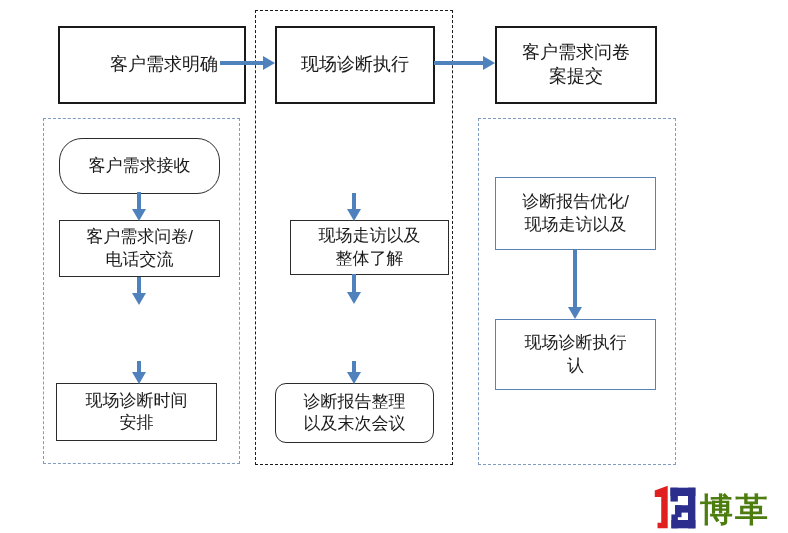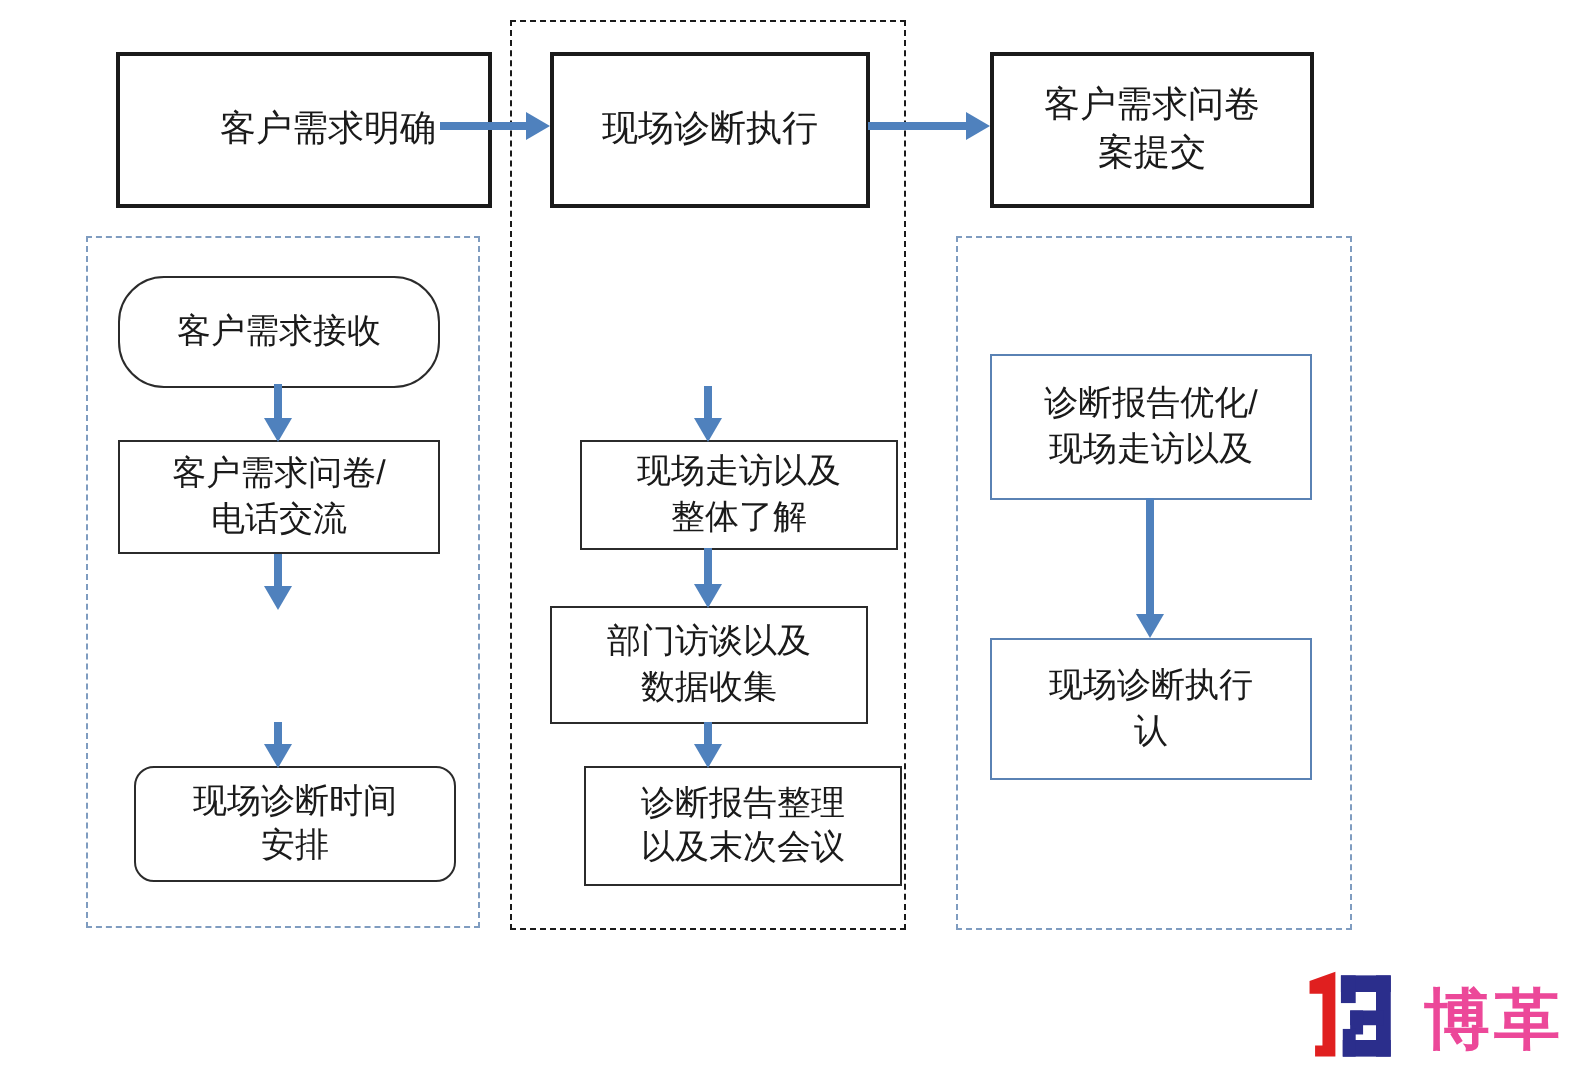--- a/index.html
+++ b/index.html
@@ -21,26 +21,26 @@
   .sbox{border:1px solid #2b2b2b;font-size:17px;}
   .sbox.blue{border:1px solid #5a82b4;}
 
   .h1{left:58px;top:26px;width:160px;height:74px;padding-left:24px;}
   .h2{left:275px;top:26px;width:156px;height:74px;}
   .h3{left:495px;top:26px;width:158px;height:74px;}
 
   .s11{left:59px;top:138px;width:159px;height:54px;border-radius:23px;}
   .s12{left:59px;top:220px;width:159px;height:55px;}
   .s13{left:59px;top:304px;width:159px;height:56px;}
-  .s14{left:67px;top:383px;width:159px;height:56px;border-radius:10px;}
+  .s14{left:56px;top:383px;width:159px;height:56px;}
 
   .s21{left:275px;top:137px;width:157px;height:55px;}
   .s22{left:290px;top:220px;width:157px;height:53px;}
   .s23{left:275px;top:303px;width:157px;height:57px;}
-  .s24{left:292px;top:383px;width:157px;height:58px;}
+  .s24{left:275px;top:383px;width:157px;height:58px;border-radius:11px;}
 
   .s31{left:495px;top:177px;width:159px;height:71px;}
   .s32{left:495px;top:319px;width:159px;height:69px;}
 
   
   .harrow{position:absolute;height:4px;background:#4f81bd;z-index:3;}
   .harrow::after{content:"";position:absolute;right:-11px;top:-5px;
      border-left:12px solid #4f81bd;border-top:7px solid transparent;border-bottom:7px solid transparent;}
   .ha1{left:220px;top:61px;width:44px;}
   .ha2{left:434px;top:61px;width:50px;}
@@ -52,21 +52,21 @@
   .va12{left:137px;top:277px;height:17px;}
   .va13{left:137px;top:361px;height:12px;}
   .va21{left:352px;top:193px;height:17px;}
   .va22{left:352px;top:274px;height:19px;}
   .va23{left:352px;top:361px;height:12px;}
   .va31{left:573px;top:249px;height:59px;}
 
   
   .logo{position:absolute;left:652px;top:484px;display:flex;align-items:center;z-index:2;}
   .logo svg{display:block;}
-  .logo-text{color:#ec4899;font-weight:bold;font-size:33px;letter-spacing:2px;margin-left:12px;
+  .logo-text{color:#4d7c0f;font-weight:bold;font-size:33px;letter-spacing:2px;margin-left:0;
              line-height:1;transform:translateY(1px);text-align:center;}
 </style>
 </head>
 <body>
 
 <div class="canvas">
 
   <div class="dashed blue d1"></div>
   <div class="dashed dark d2"></div>
   <div class="dashed blue d3"></div>
@@ -85,22 +85,20 @@
 电话交流</div>
   <div class="varrow va12"></div>
   <div class="varrow va13"></div>
   <div class="box sbox s14">现场诊断时间
 安排</div>
 
   <div class="varrow va21"></div>
   <div class="box sbox s22">现场走访以及
 整体了解</div>
   <div class="varrow va22"></div>
-  <div class="box sbox s23">部门访谈以及
-数据收集</div>
   <div class="varrow va23"></div>
   <div class="box sbox s24">诊断报告整理
 以及末次会议</div>
 
   <div class="box sbox blue s31">诊断报告优化/
 现场走访以及</div>
   <div class="varrow va31"></div>
   <div class="box sbox blue s32">现场诊断执行
 认</div>
 

